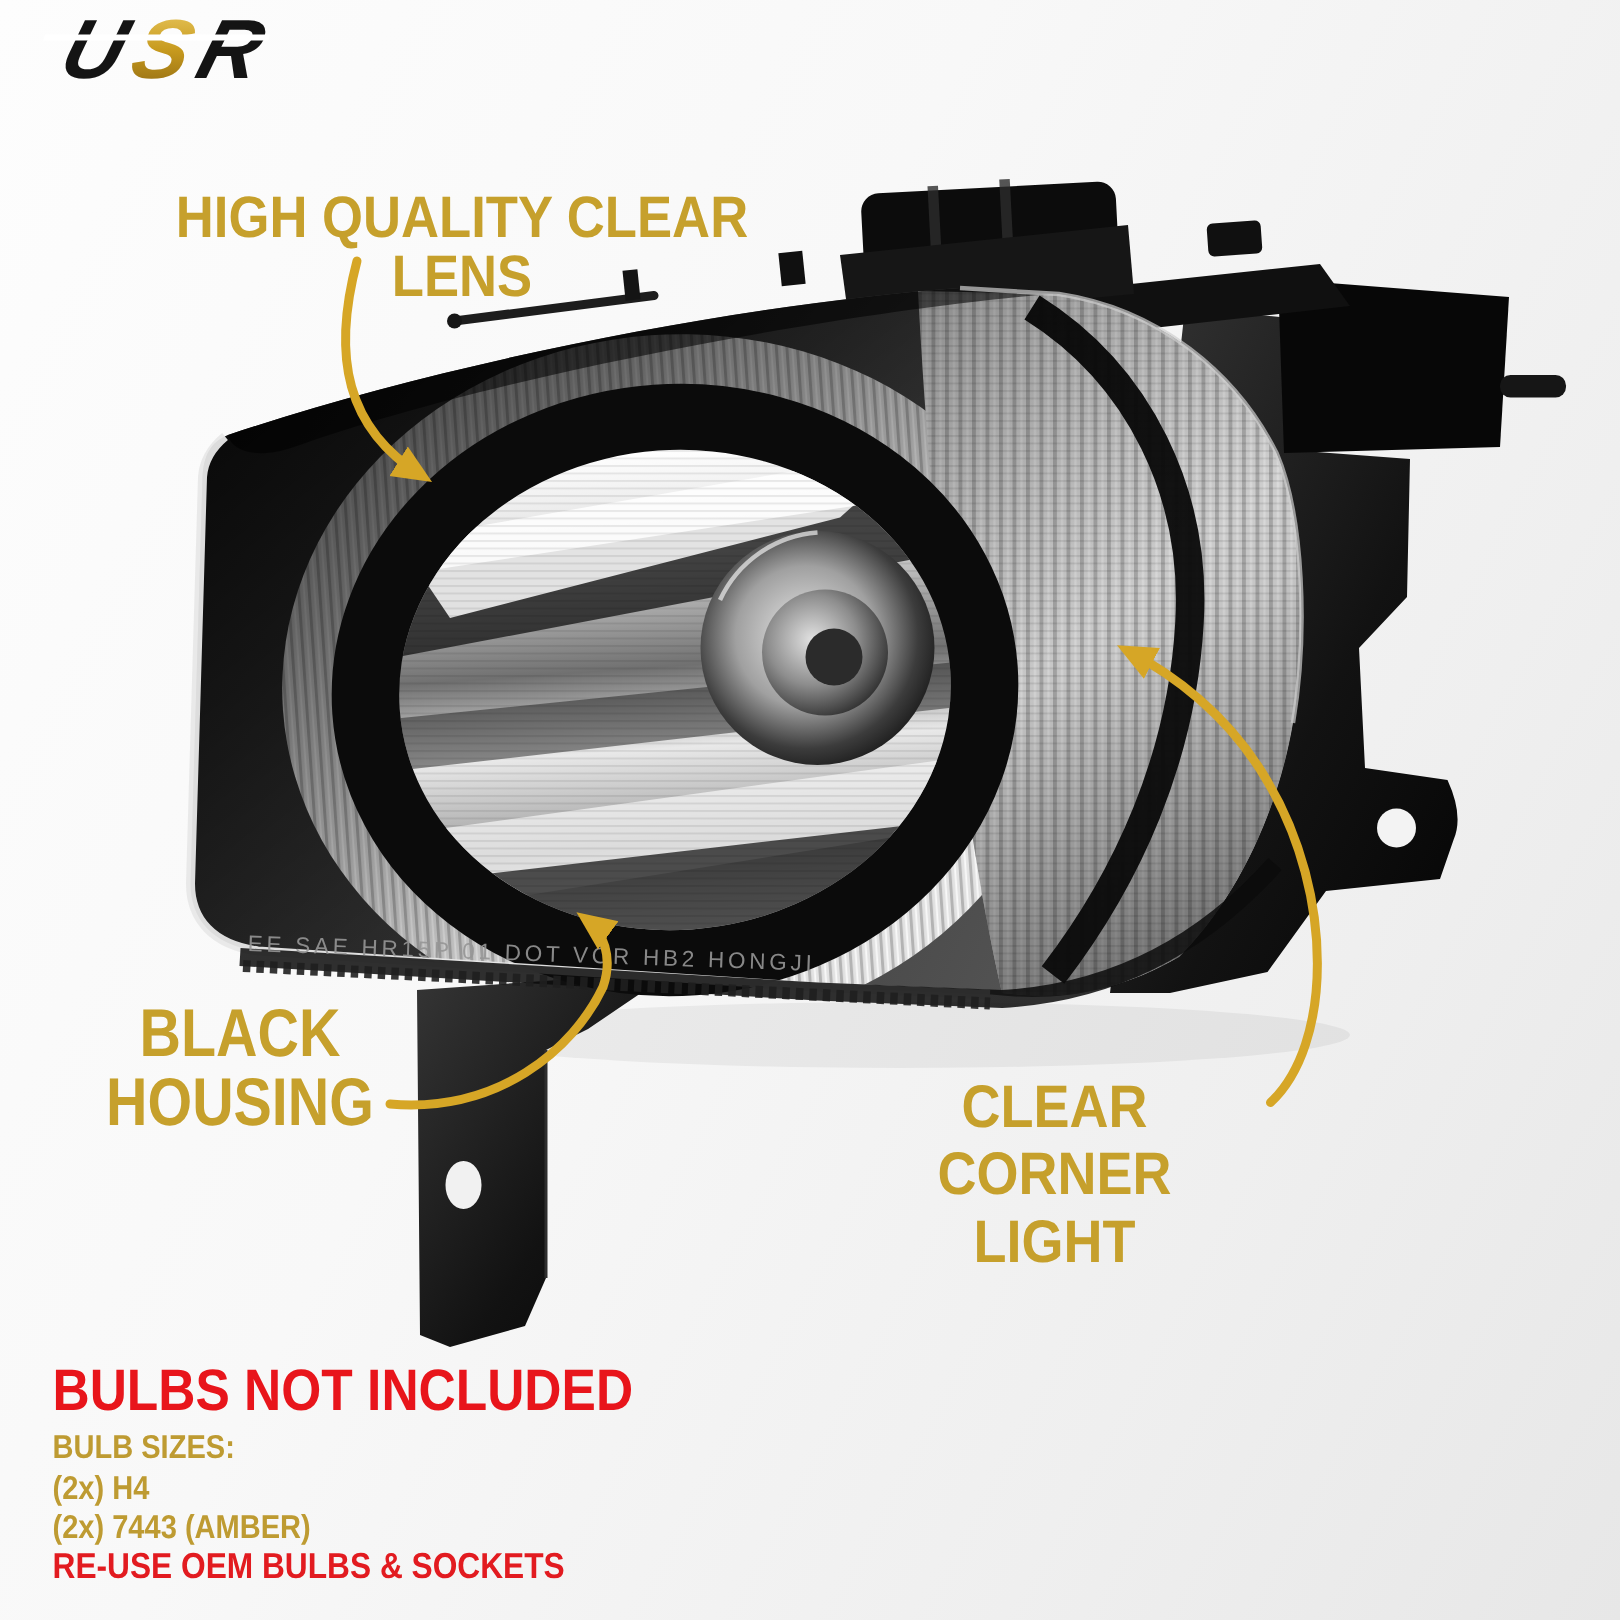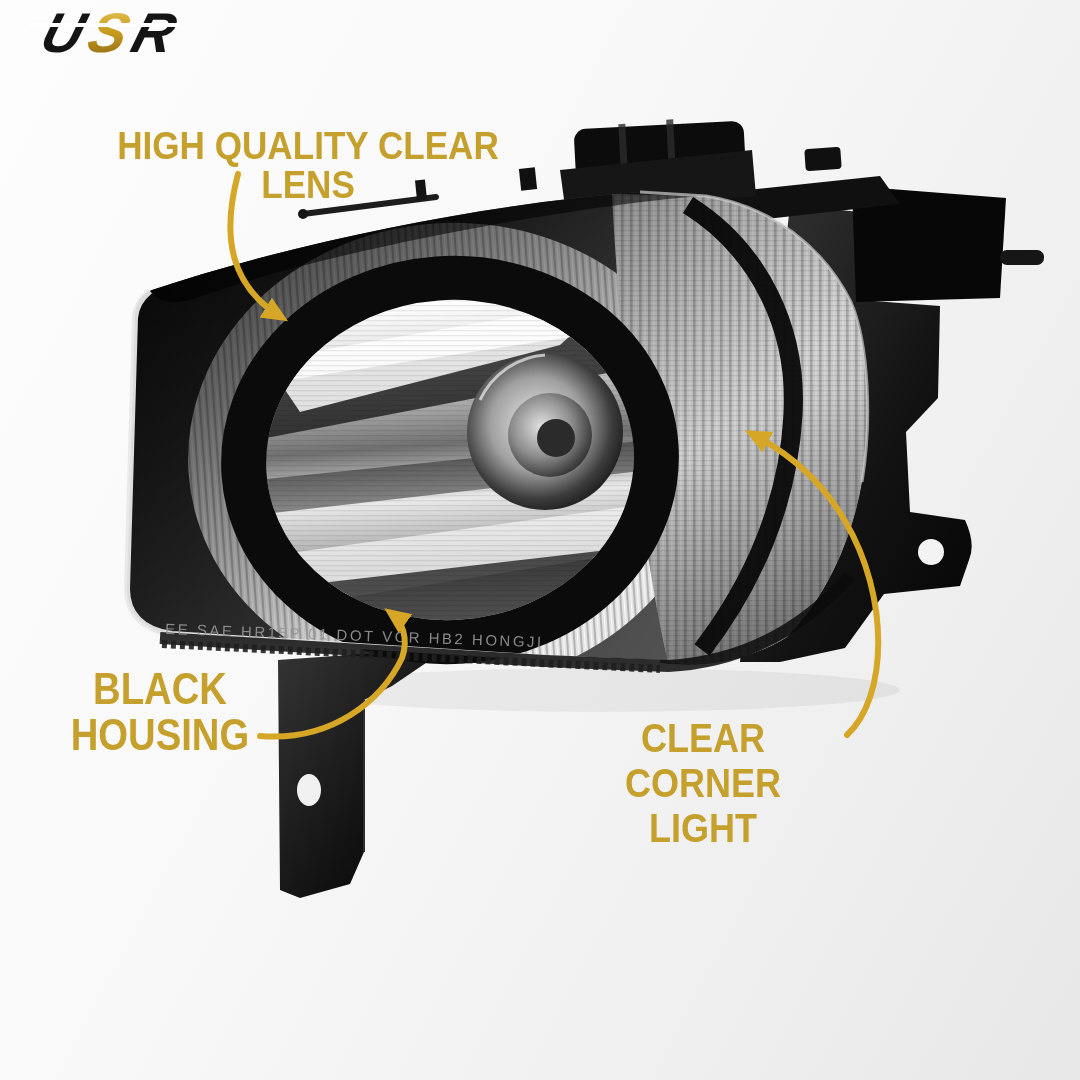--- a/index.html
+++ b/index.html
@@ -222,14 +222,21 @@
   <div class="label bh-label">
     <div>BLACK</div>
     <div>HOUSING</div>
   </div>
 
   <div class="label cl-label">
     <div>CLEAR CORNER</div>
     <div>LIGHT</div>
   </div>
 
+  <div class="info">
+    <div class="info-headline">BULBS NOT INCLUDED</div>
+    <div class="info-sizes-label">BULB SIZES:</div>
+    <div class="info-size-0">(2x) H4</div>
+    <div class="info-size-1">(2x) 7443 (AMBER)</div>
+    <div class="info-footer">RE-USE OEM BULBS &amp; SOCKETS</div>
+  </div>
 
 </div>
 
 </body></html>

